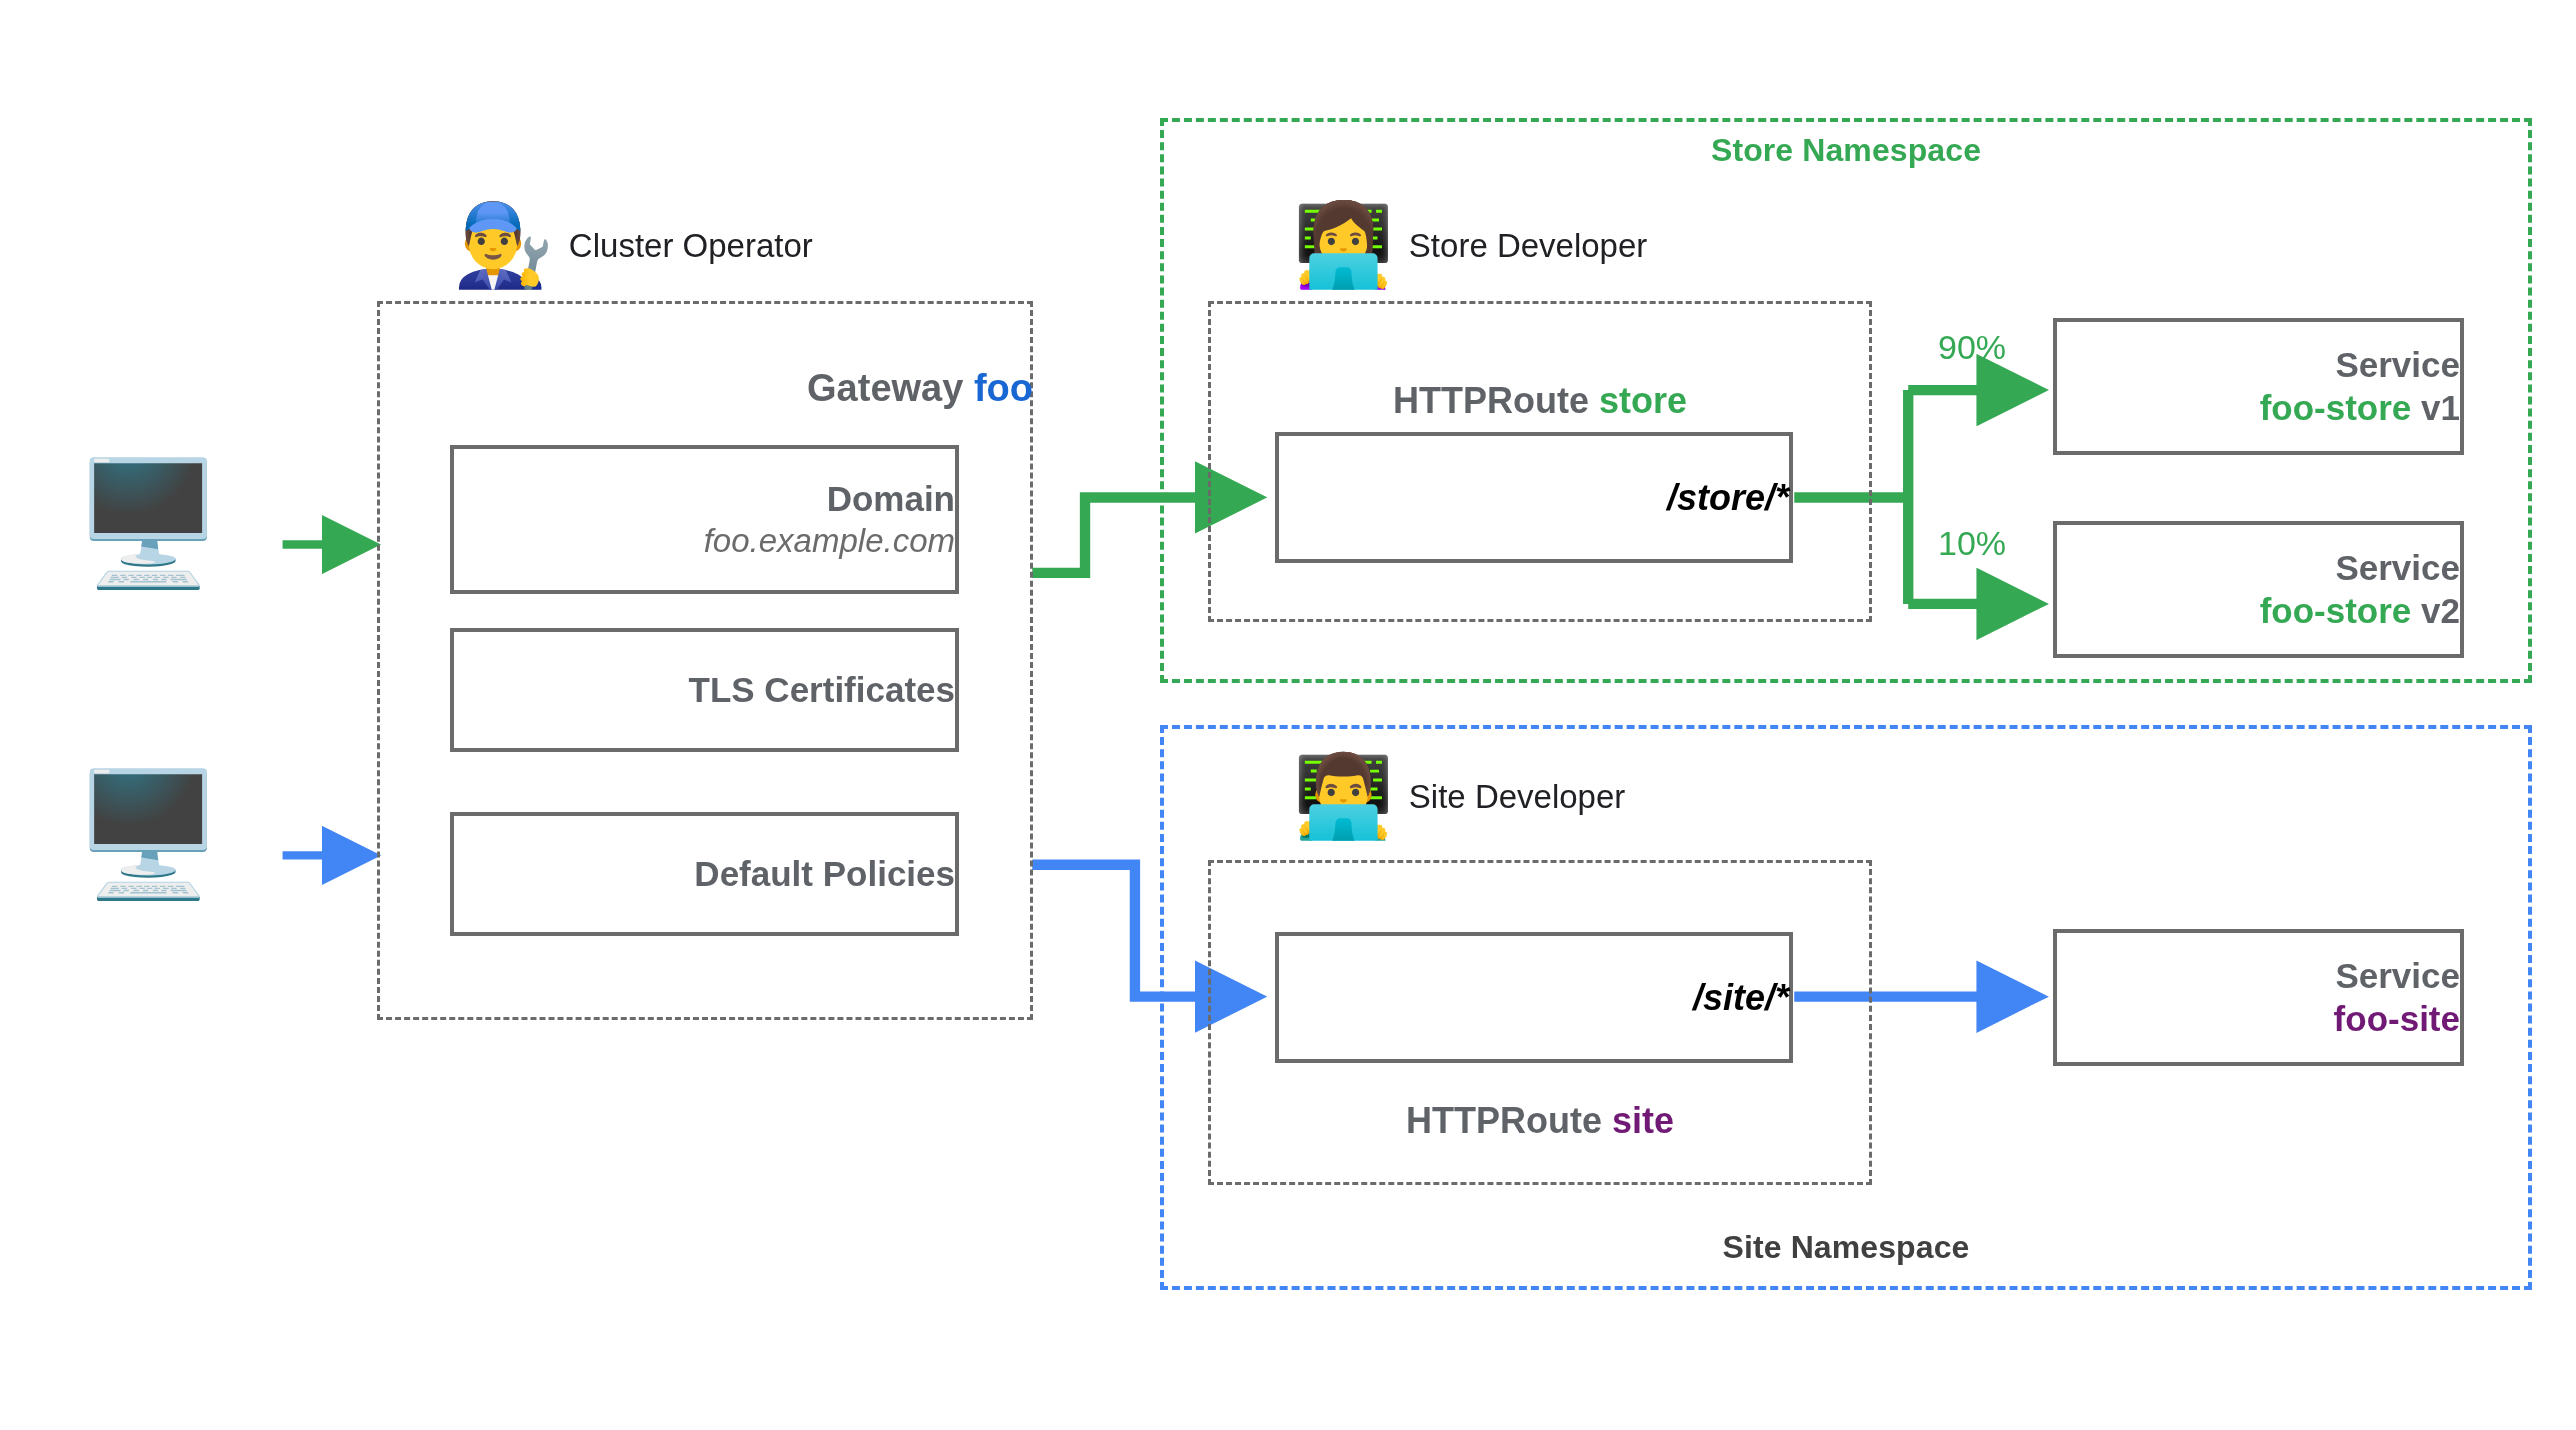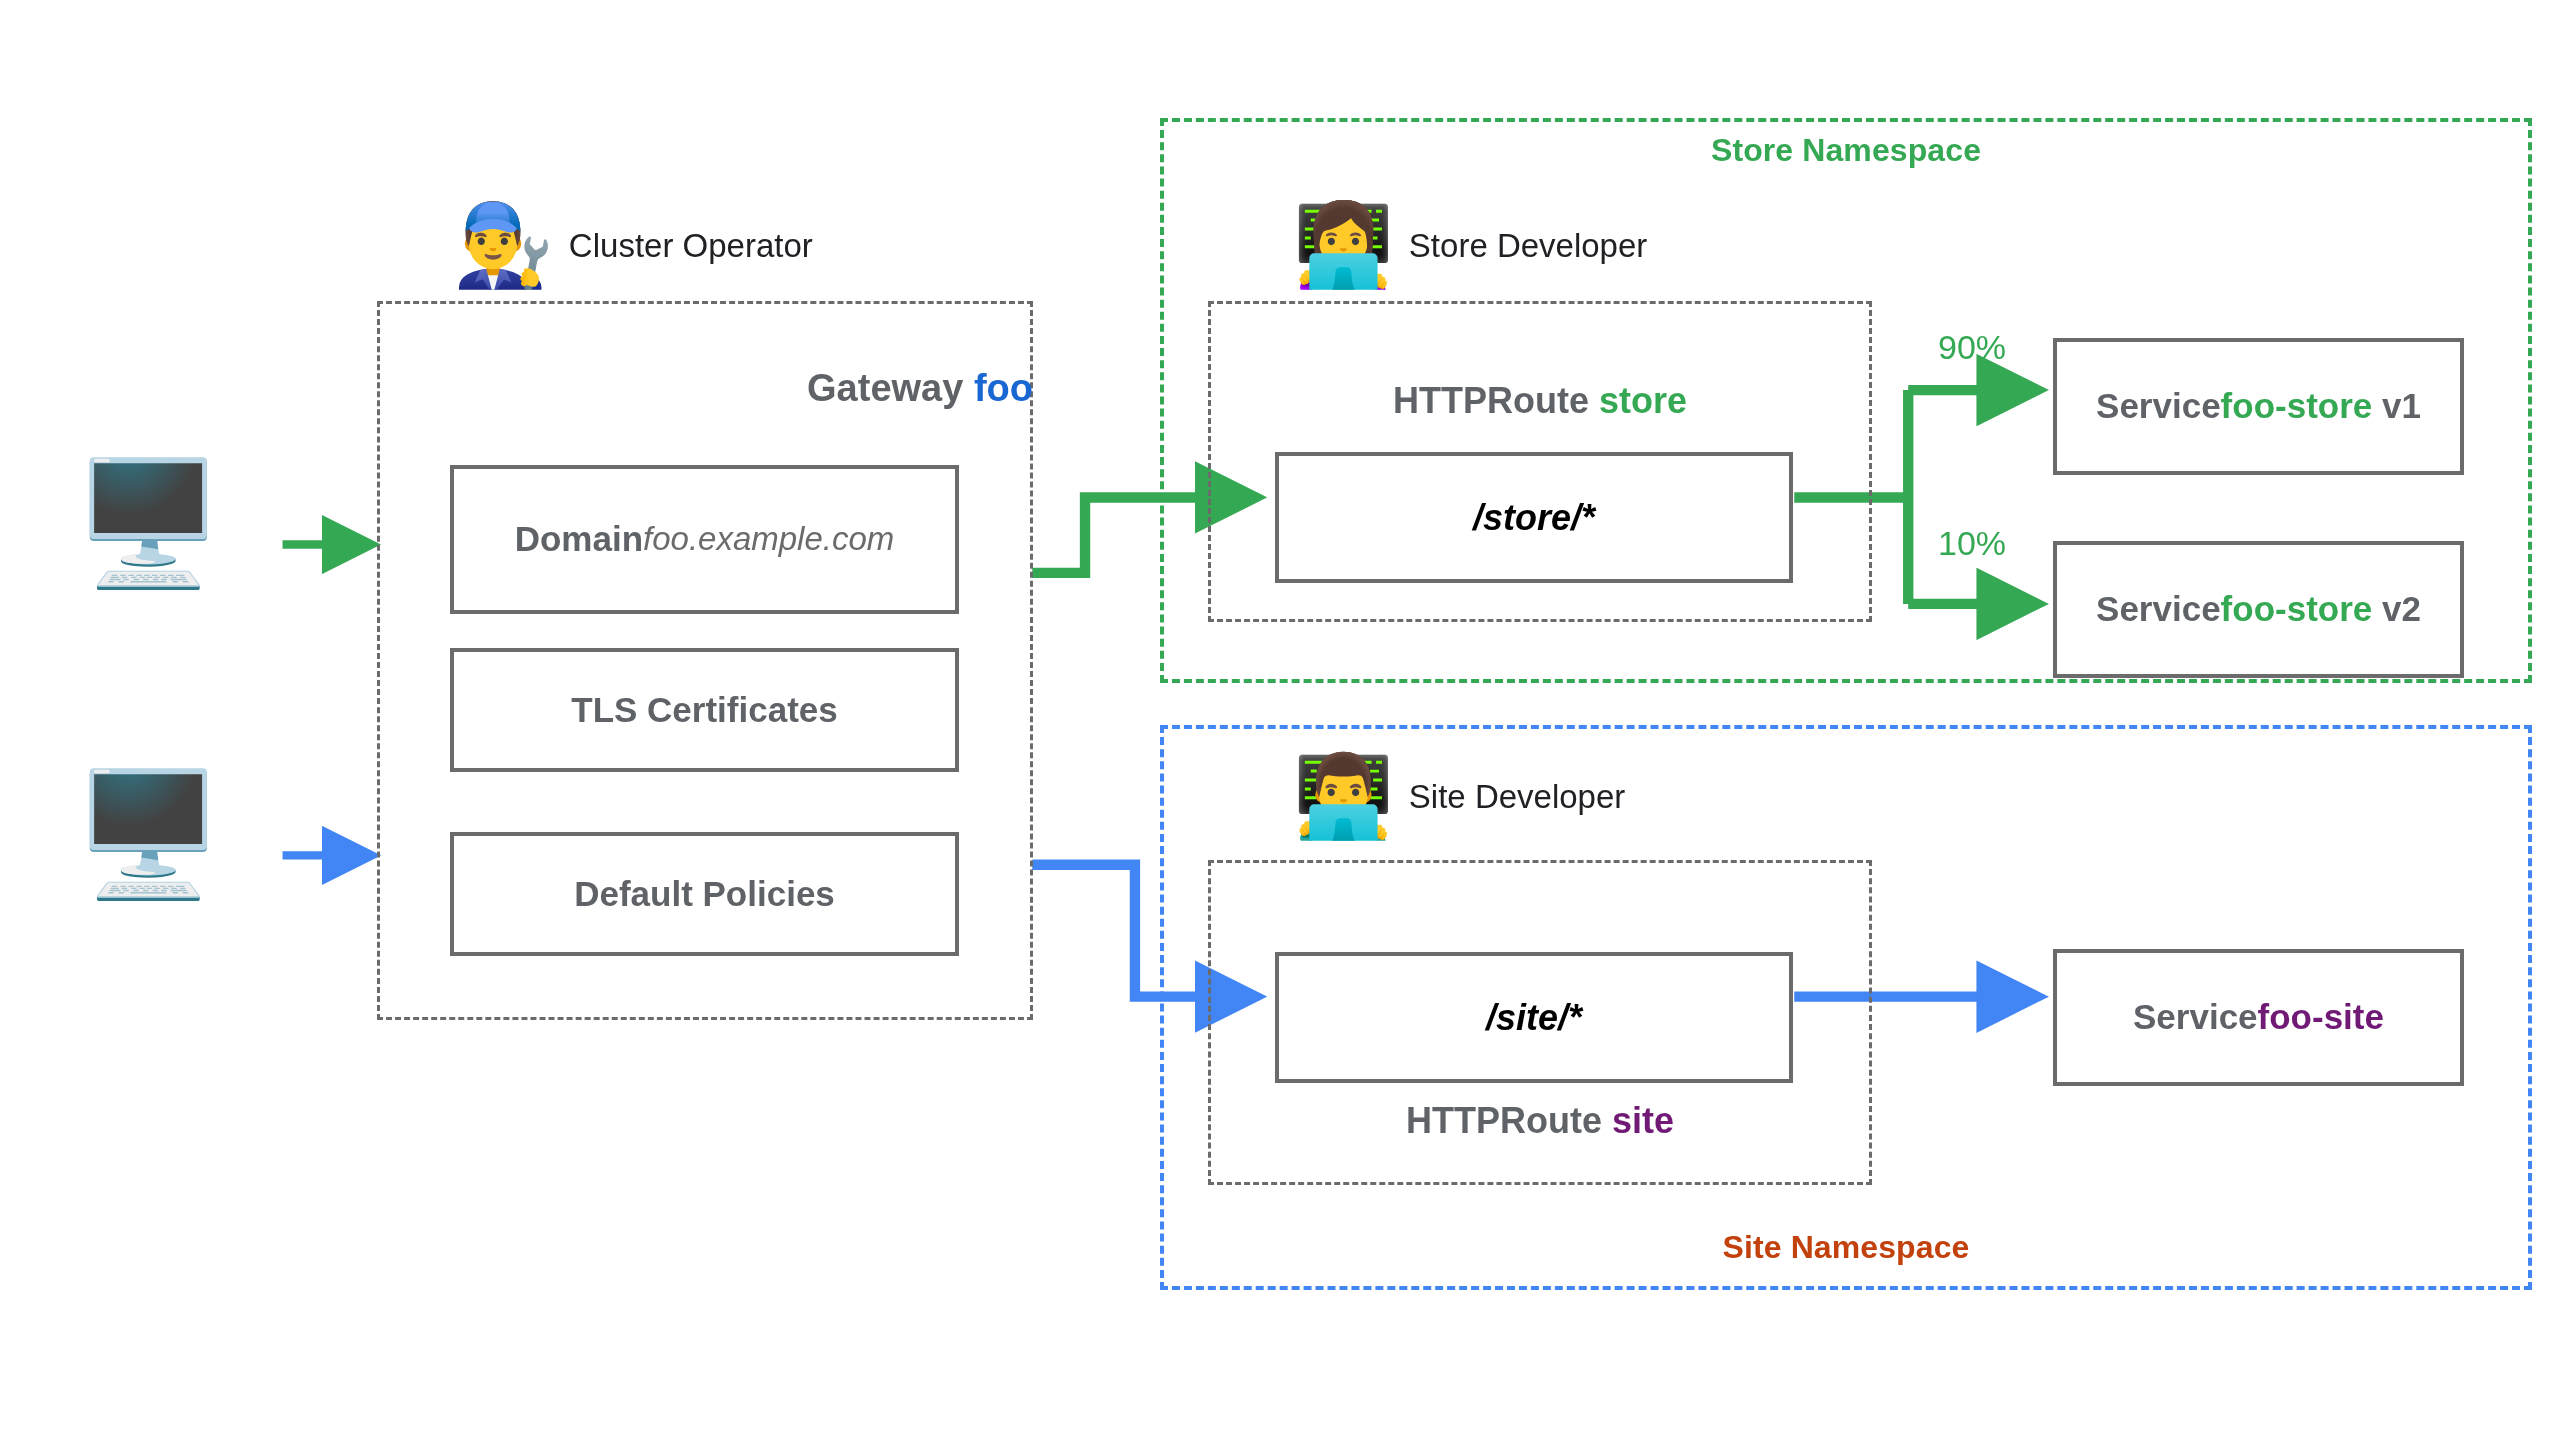--- a/index.html
+++ b/index.html
@@ -37,36 +37,35 @@
   .region-green  { border: 4.7px dashed #34a853; }
   .region-blue   { border: 4.7px dashed #4285f4; }
 
   
   .solidbox {
     position: absolute;
     box-sizing: border-box;
     border: 4.7px solid #6b6b6b;
     background: #ffffff;
     display: flex;
-    flex-direction: row;
-    align-items: center;
+    flex-direction: column;
+    align-items: flex-end;
     justify-content: center;
     text-align: center;
     line-height: 1.22;
-    margin-top: 20px;
   }
   .ns-label {
     position: absolute;
     white-space: nowrap;
     font-weight: bold;
     font-size: 32px;
     letter-spacing: 0.1px;
   }
   .ns-green { color: #34a853; }
-  .ns-blue  { color: #c2410c; }
+  .ns-blue  { color: #404040; }
 
   .persona {
     position: absolute;
     display: flex;
     align-items: center;
     white-space: nowrap;
   }
   .persona-emoji {
     font-size: 81px;
     line-height: 1;

